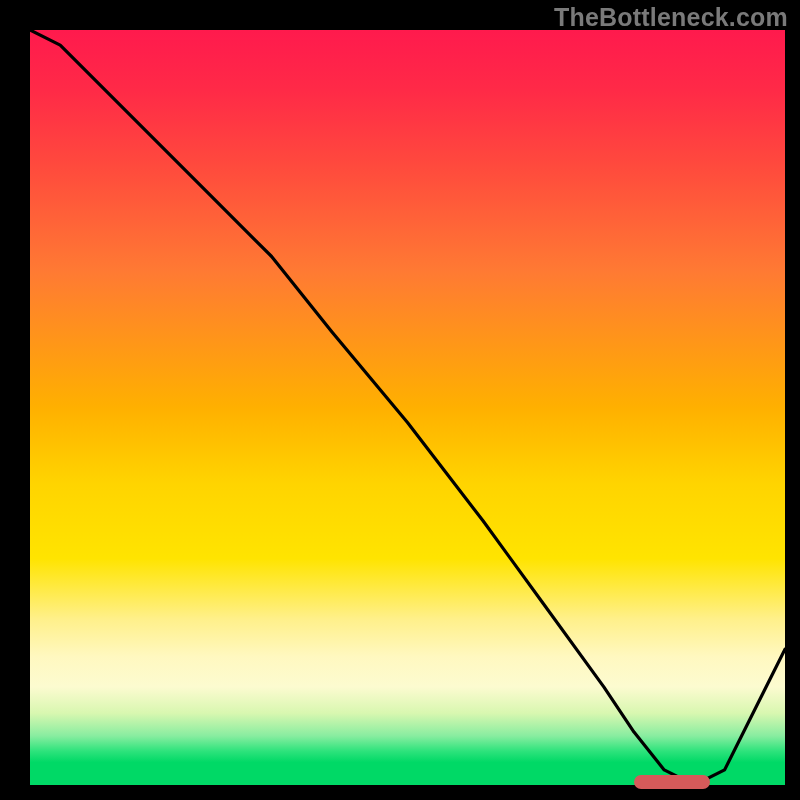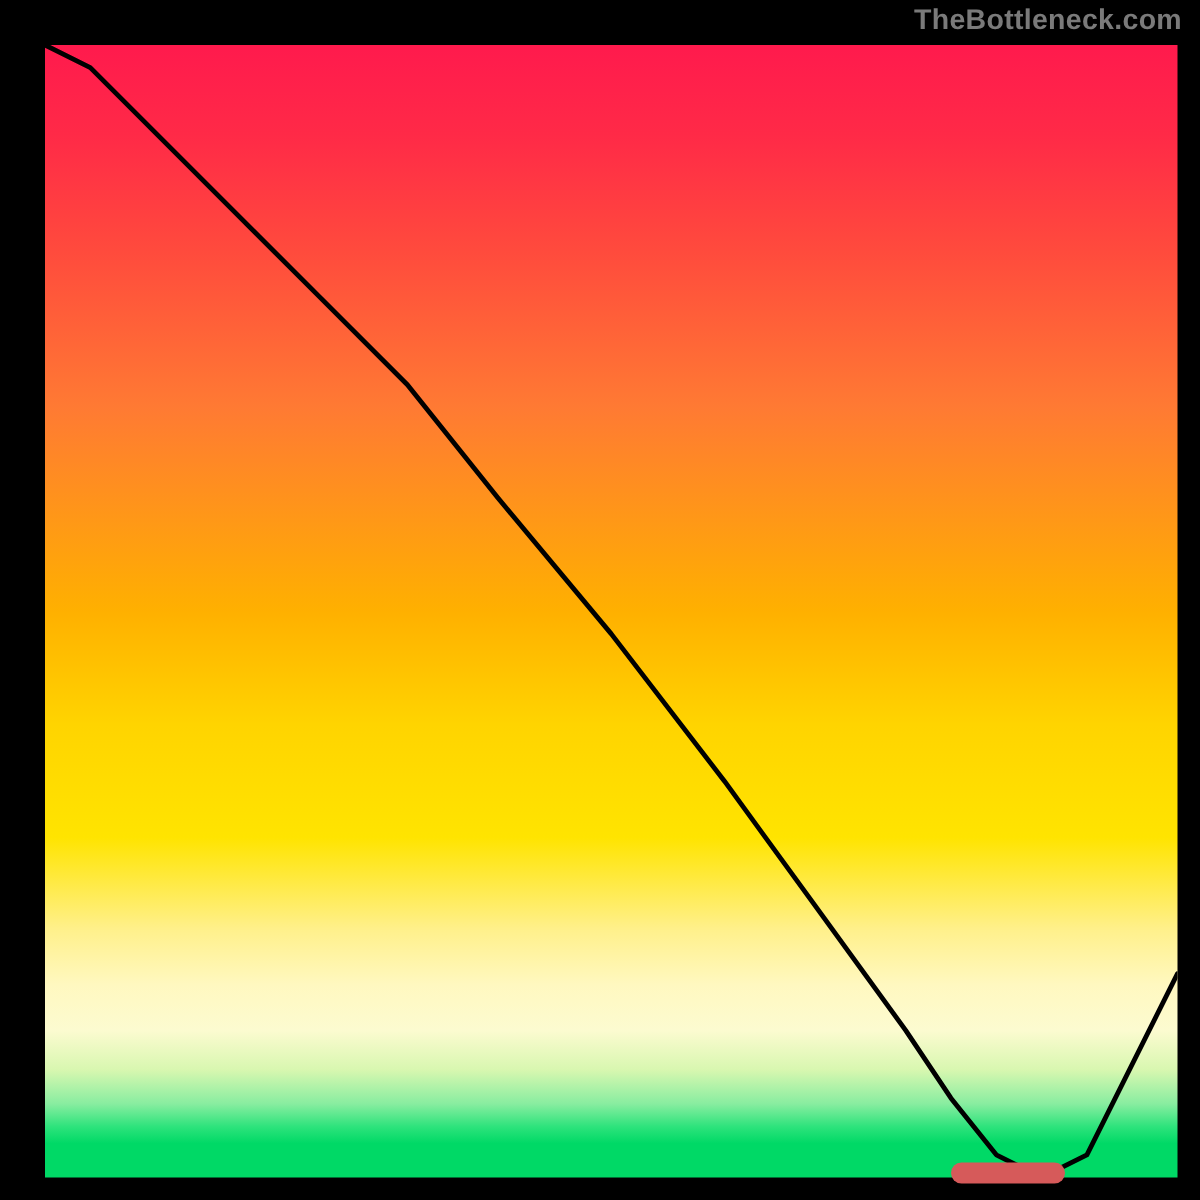--- a/index.html
+++ b/index.html
@@ -39,21 +39,21 @@
       #2ee37c 95.5%,
       #00d966 97%,
       #00d966 100%
     );
   }
   .watermark {
     position: absolute;
     top: 3px;
     right: 12px;
     font-family: Arial, Helvetica, sans-serif;
-    font-size: 19px;
+    font-size: 25px;
     font-weight: 600;
     color: #7a7a7a;
     letter-spacing: 0.2px;
   }
   .curve-svg {
     position: absolute;
     left: 0;
     top: 0;
     width: 755px;
     height: 755px;

